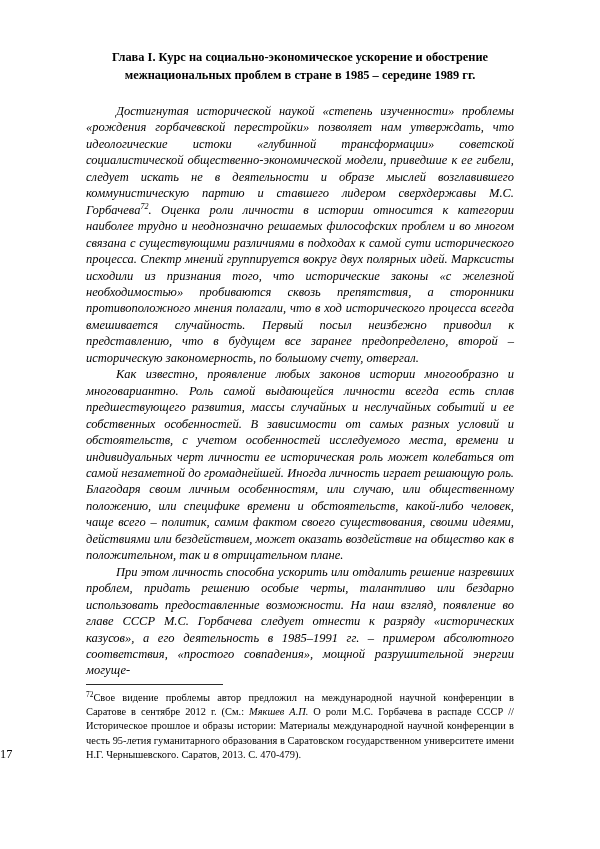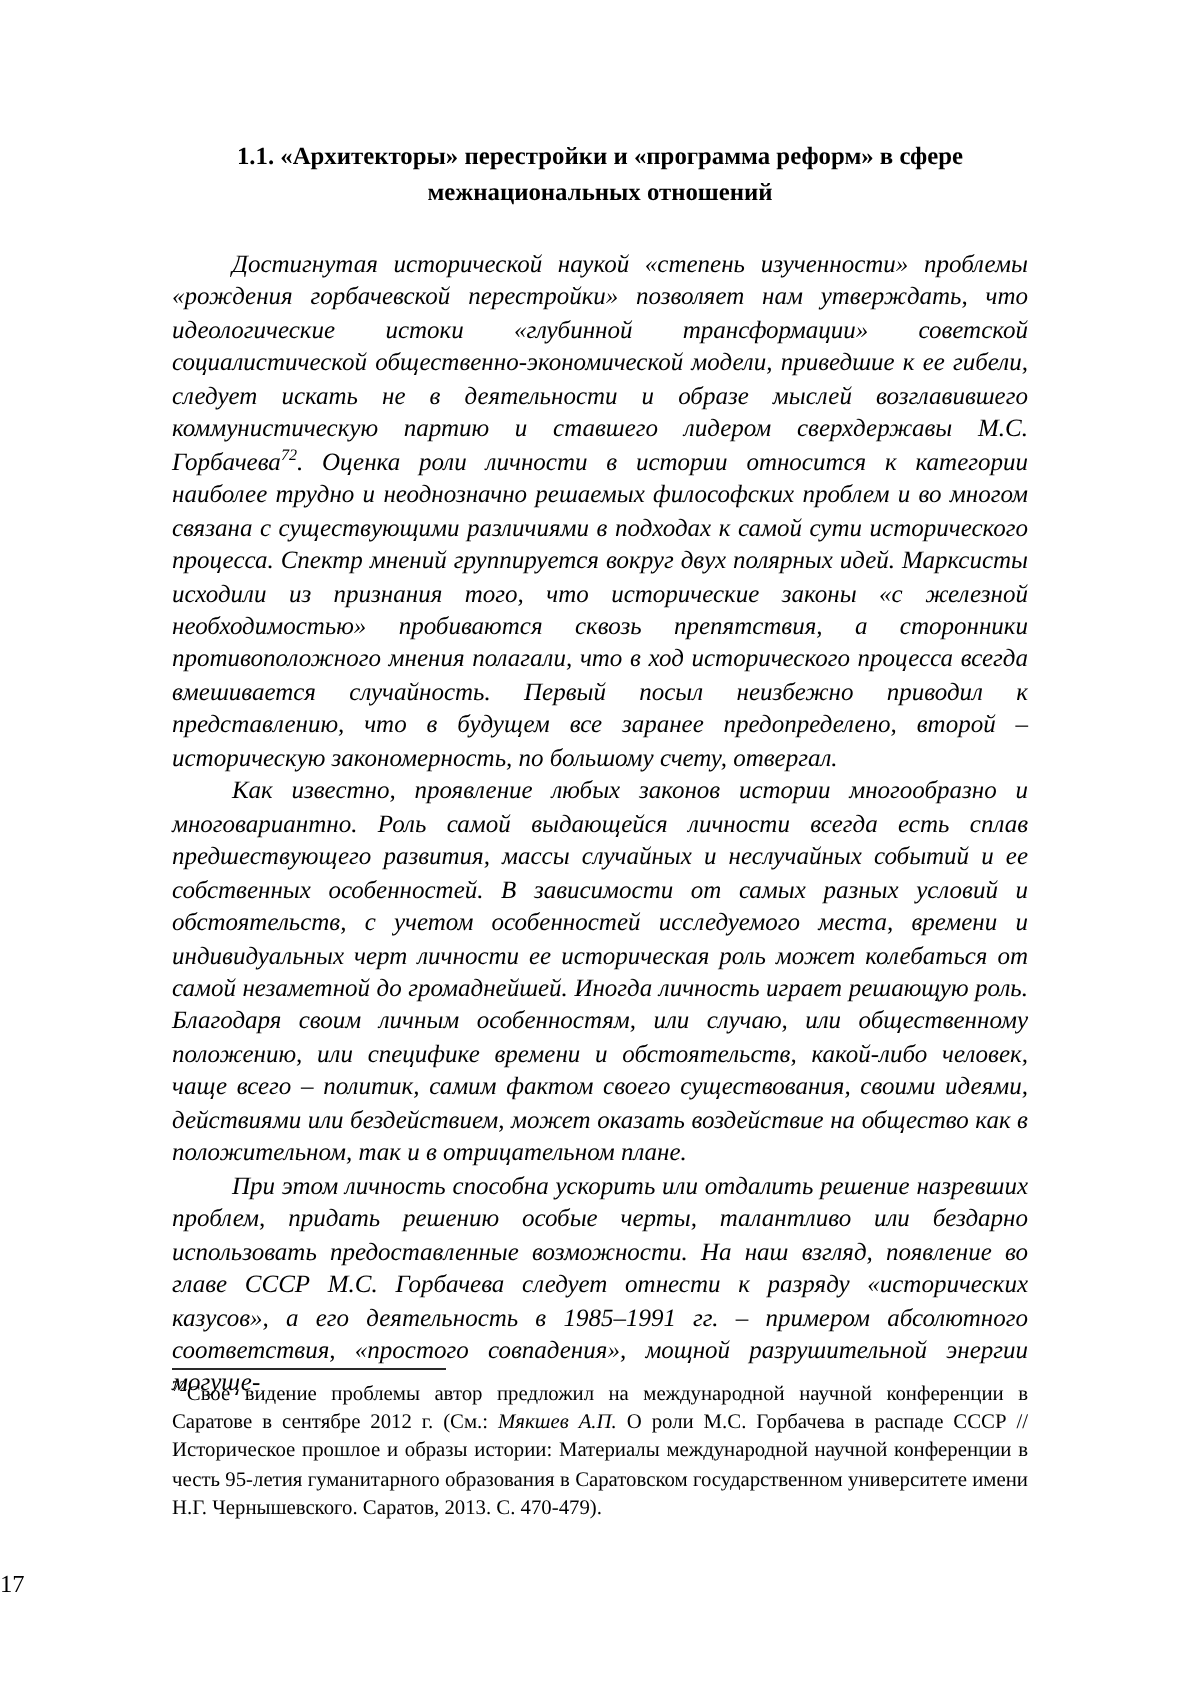--- a/index.html
+++ b/index.html
@@ -98,36 +98,36 @@
     font-size: 7.4px;
     vertical-align: super;
     line-height: 0;
   }
   .it { font-style: italic; }
 
   
   .page-number {
     position: absolute;
     left: 0;
-    top: 785px;
+    top: 747px;
     width: 524px;
     text-align: left;
     font-size: 12.3px;
     line-height: 15px;
   }
 </style>
 </head>
 <body>
 
 <div class="page">
 
   <div class="content">
 
+    <h1 class="chapter-heading">Глава I. Курс на социально-экономическое ускорение и обострение межнациональных проблем в стране в 1985 – середине 1989 гг.</h1>
 
-    <h2 class="section-heading">1.1. «Архитекторы» перестройки и «программа реформ» в сфере межнациональных отношений</h2>
 
     <div class="body-block">
 
       <p class="para"><span>Достигнутая исторической наукой «степень изученности» проблемы «рождения горбачевской перестройки» позволяет нам утверждать, что идеологические истоки «глубинной трансформации» советской социалистической общественно-экономической модели, приведшие к ее гибели, следует искать не в деятельности и образе мыслей возглавившего коммунистическую партию и ставшего лидером сверхдержавы М.С. Горбачева</span><sup class="fn-ref">72</sup><span>. Оценка роли личности в истории относится к категории наиболее трудно и неоднозначно решаемых философских проблем и во многом связана с существующими различиями в подходах к самой сути исторического процесса. Спектр мнений группируется вокруг двух полярных идей. Марксисты исходили из признания того, что исторические законы «с железной необходимостью» пробиваются сквозь препятствия, а сторонники противоположного мнения полагали, что в ход исторического процесса всегда вмешивается случайность. Первый посыл неизбежно приводил к представлению, что в будущем все заранее предопределено, второй –историческую закономерность, по большому счету, отвергал.</span></p>
 
       <p class="para">Как известно, проявление любых законов истории многообразно и многовариантно. Роль самой выдающейся личности всегда есть сплав предшествующего развития, массы случайных и неслучайных событий и ее собственных особенностей. В зависимости от самых разных условий и обстоятельств, с учетом особенностей исследуемого места, времени и индивидуальных черт личности ее историческая роль может колебаться от самой незаметной до громаднейшей. Иногда личность играет решающую роль. Благодаря своим личным особенностям, или случаю, или общественному положению, или специфике времени и обстоятельств, какой-либо человек, чаще всего – политик, самим фактом своего существования, своими идеями, действиями или бездействием, может оказать воздействие на общество как в положительном, так и в отрицательном плане.</p>
 
       <p class="para">При этом личность способна ускорить или отдалить решение назревших проблем, придать решению особые черты, талантливо или бездарно использовать предоставленные возможности. На наш взгляд, появление во главе СССР М.С. Горбачева следует отнести к разряду «исторических казусов», а его деятельность в 1985–1991 гг. – примером абсолютного соответствия, «простого совпадения», мощной разрушительной энергии могуще-</p>
 
     </div>

